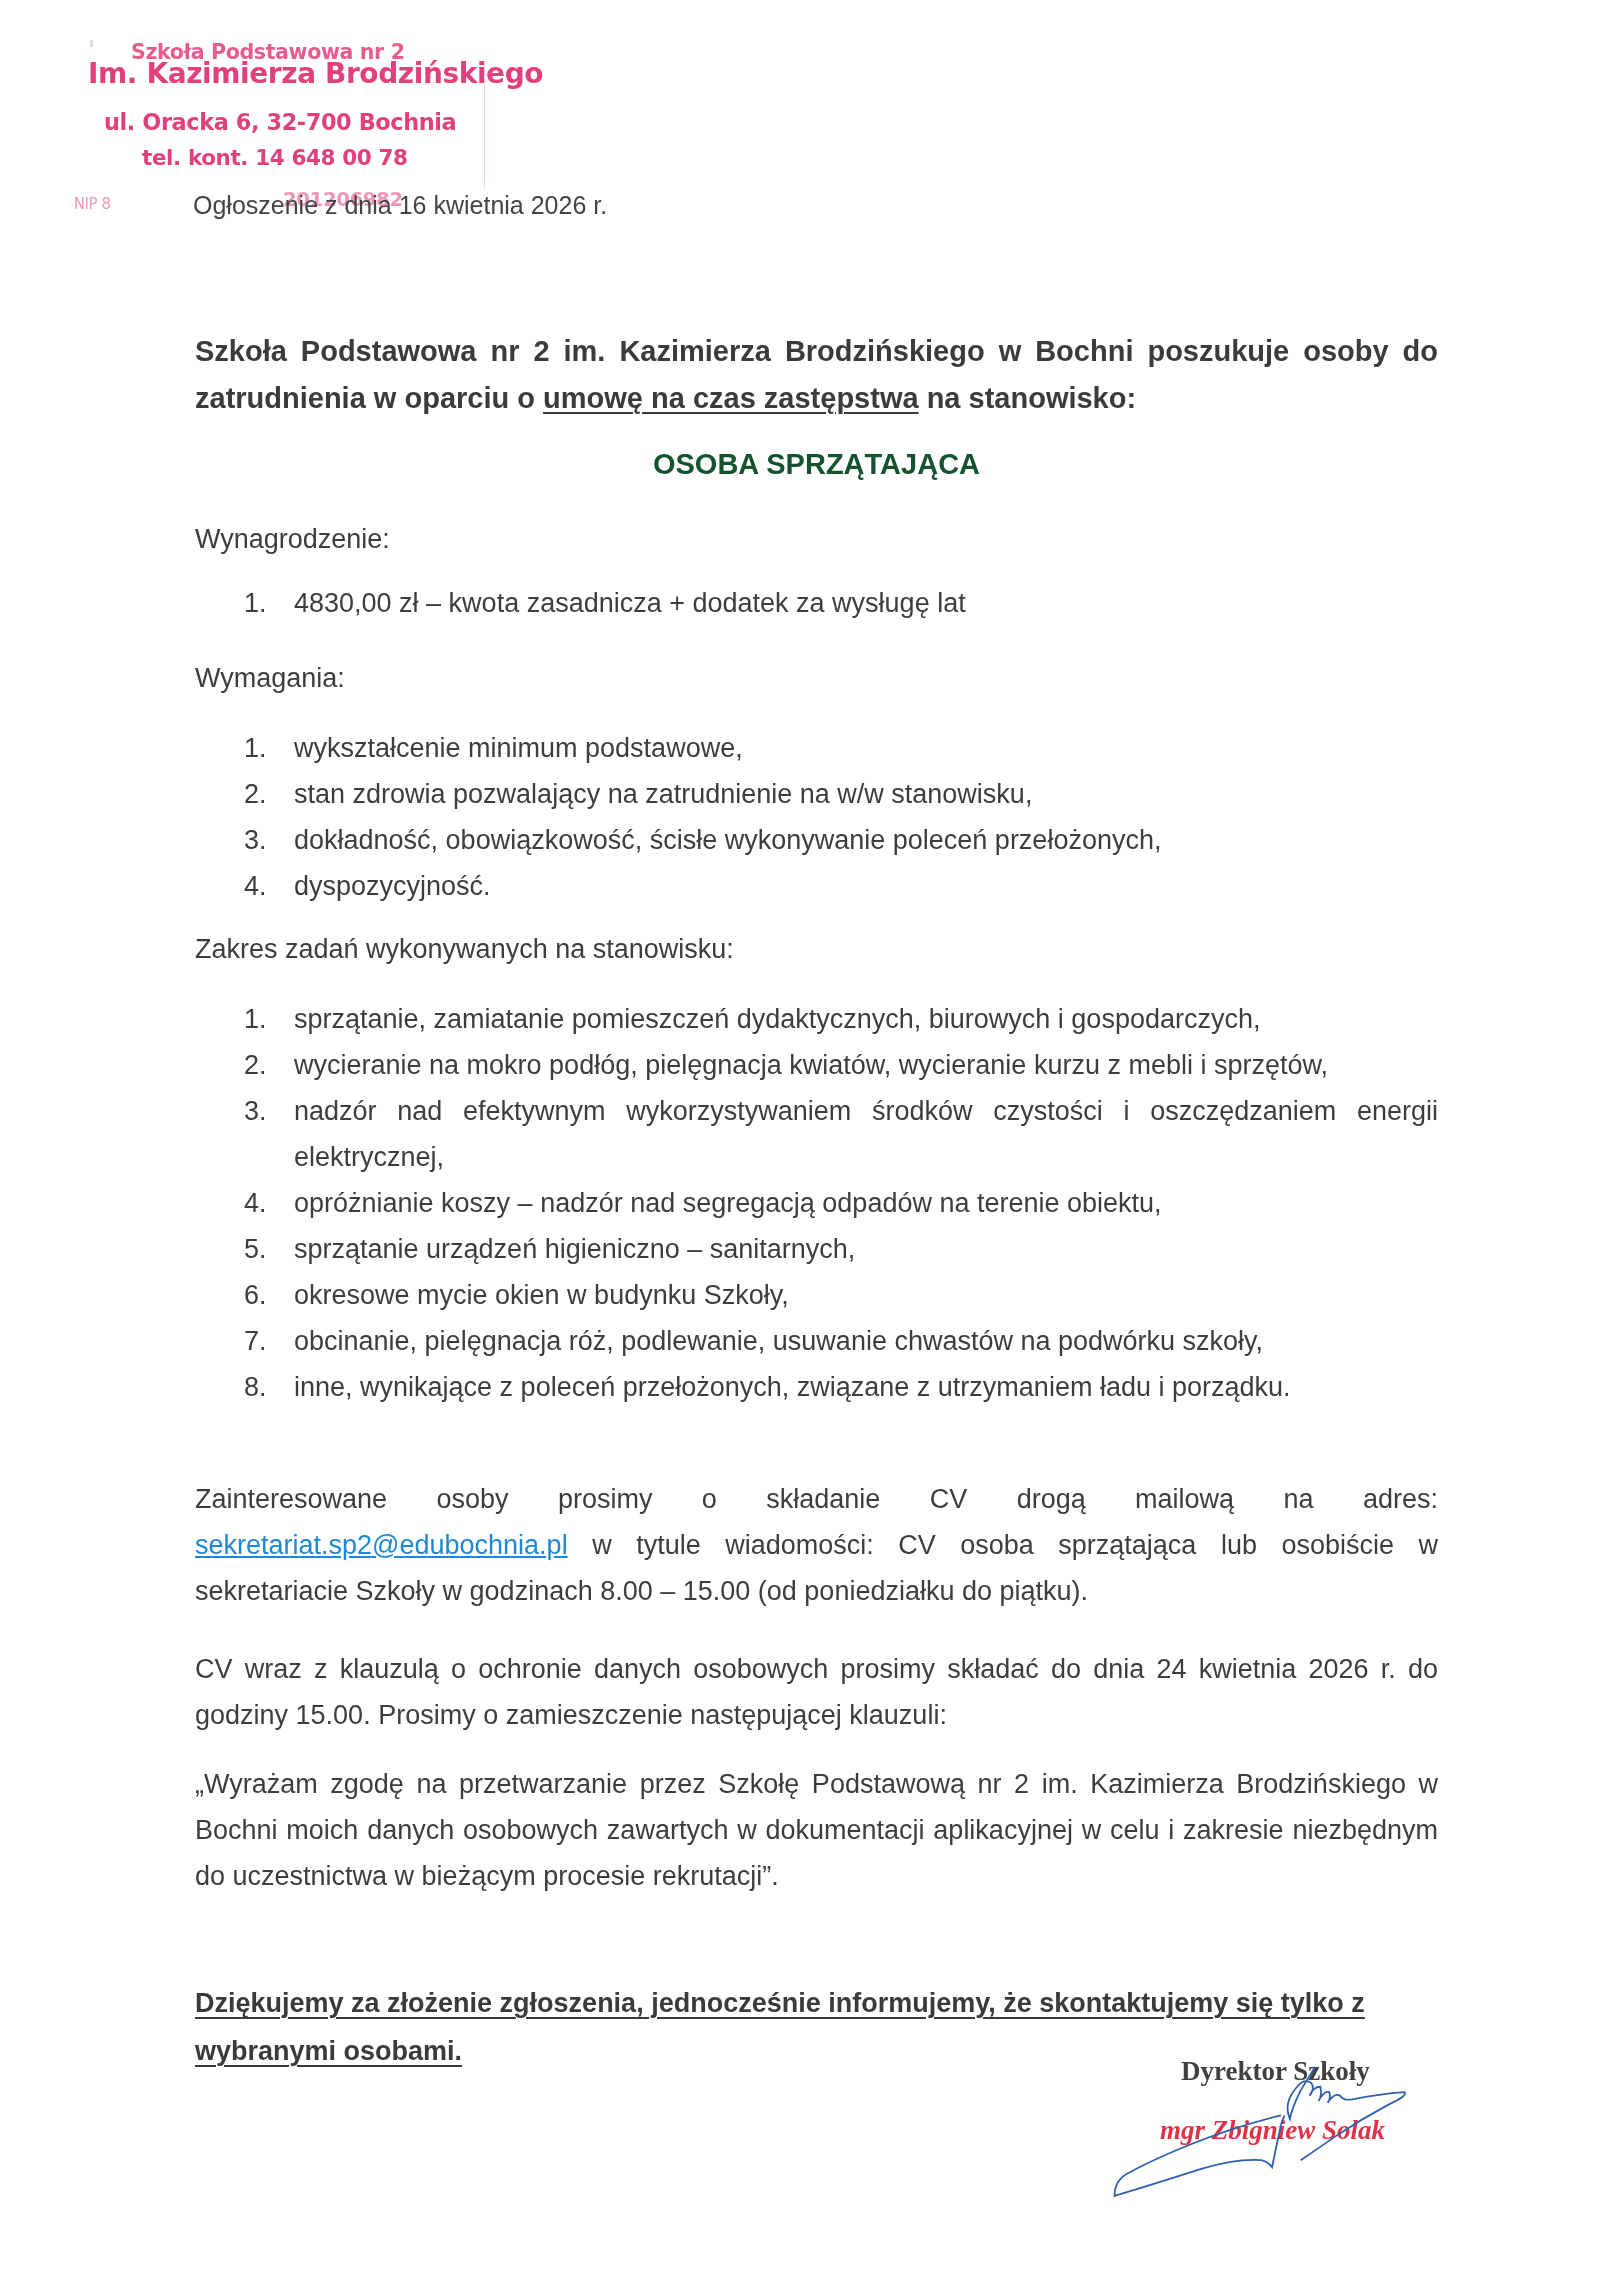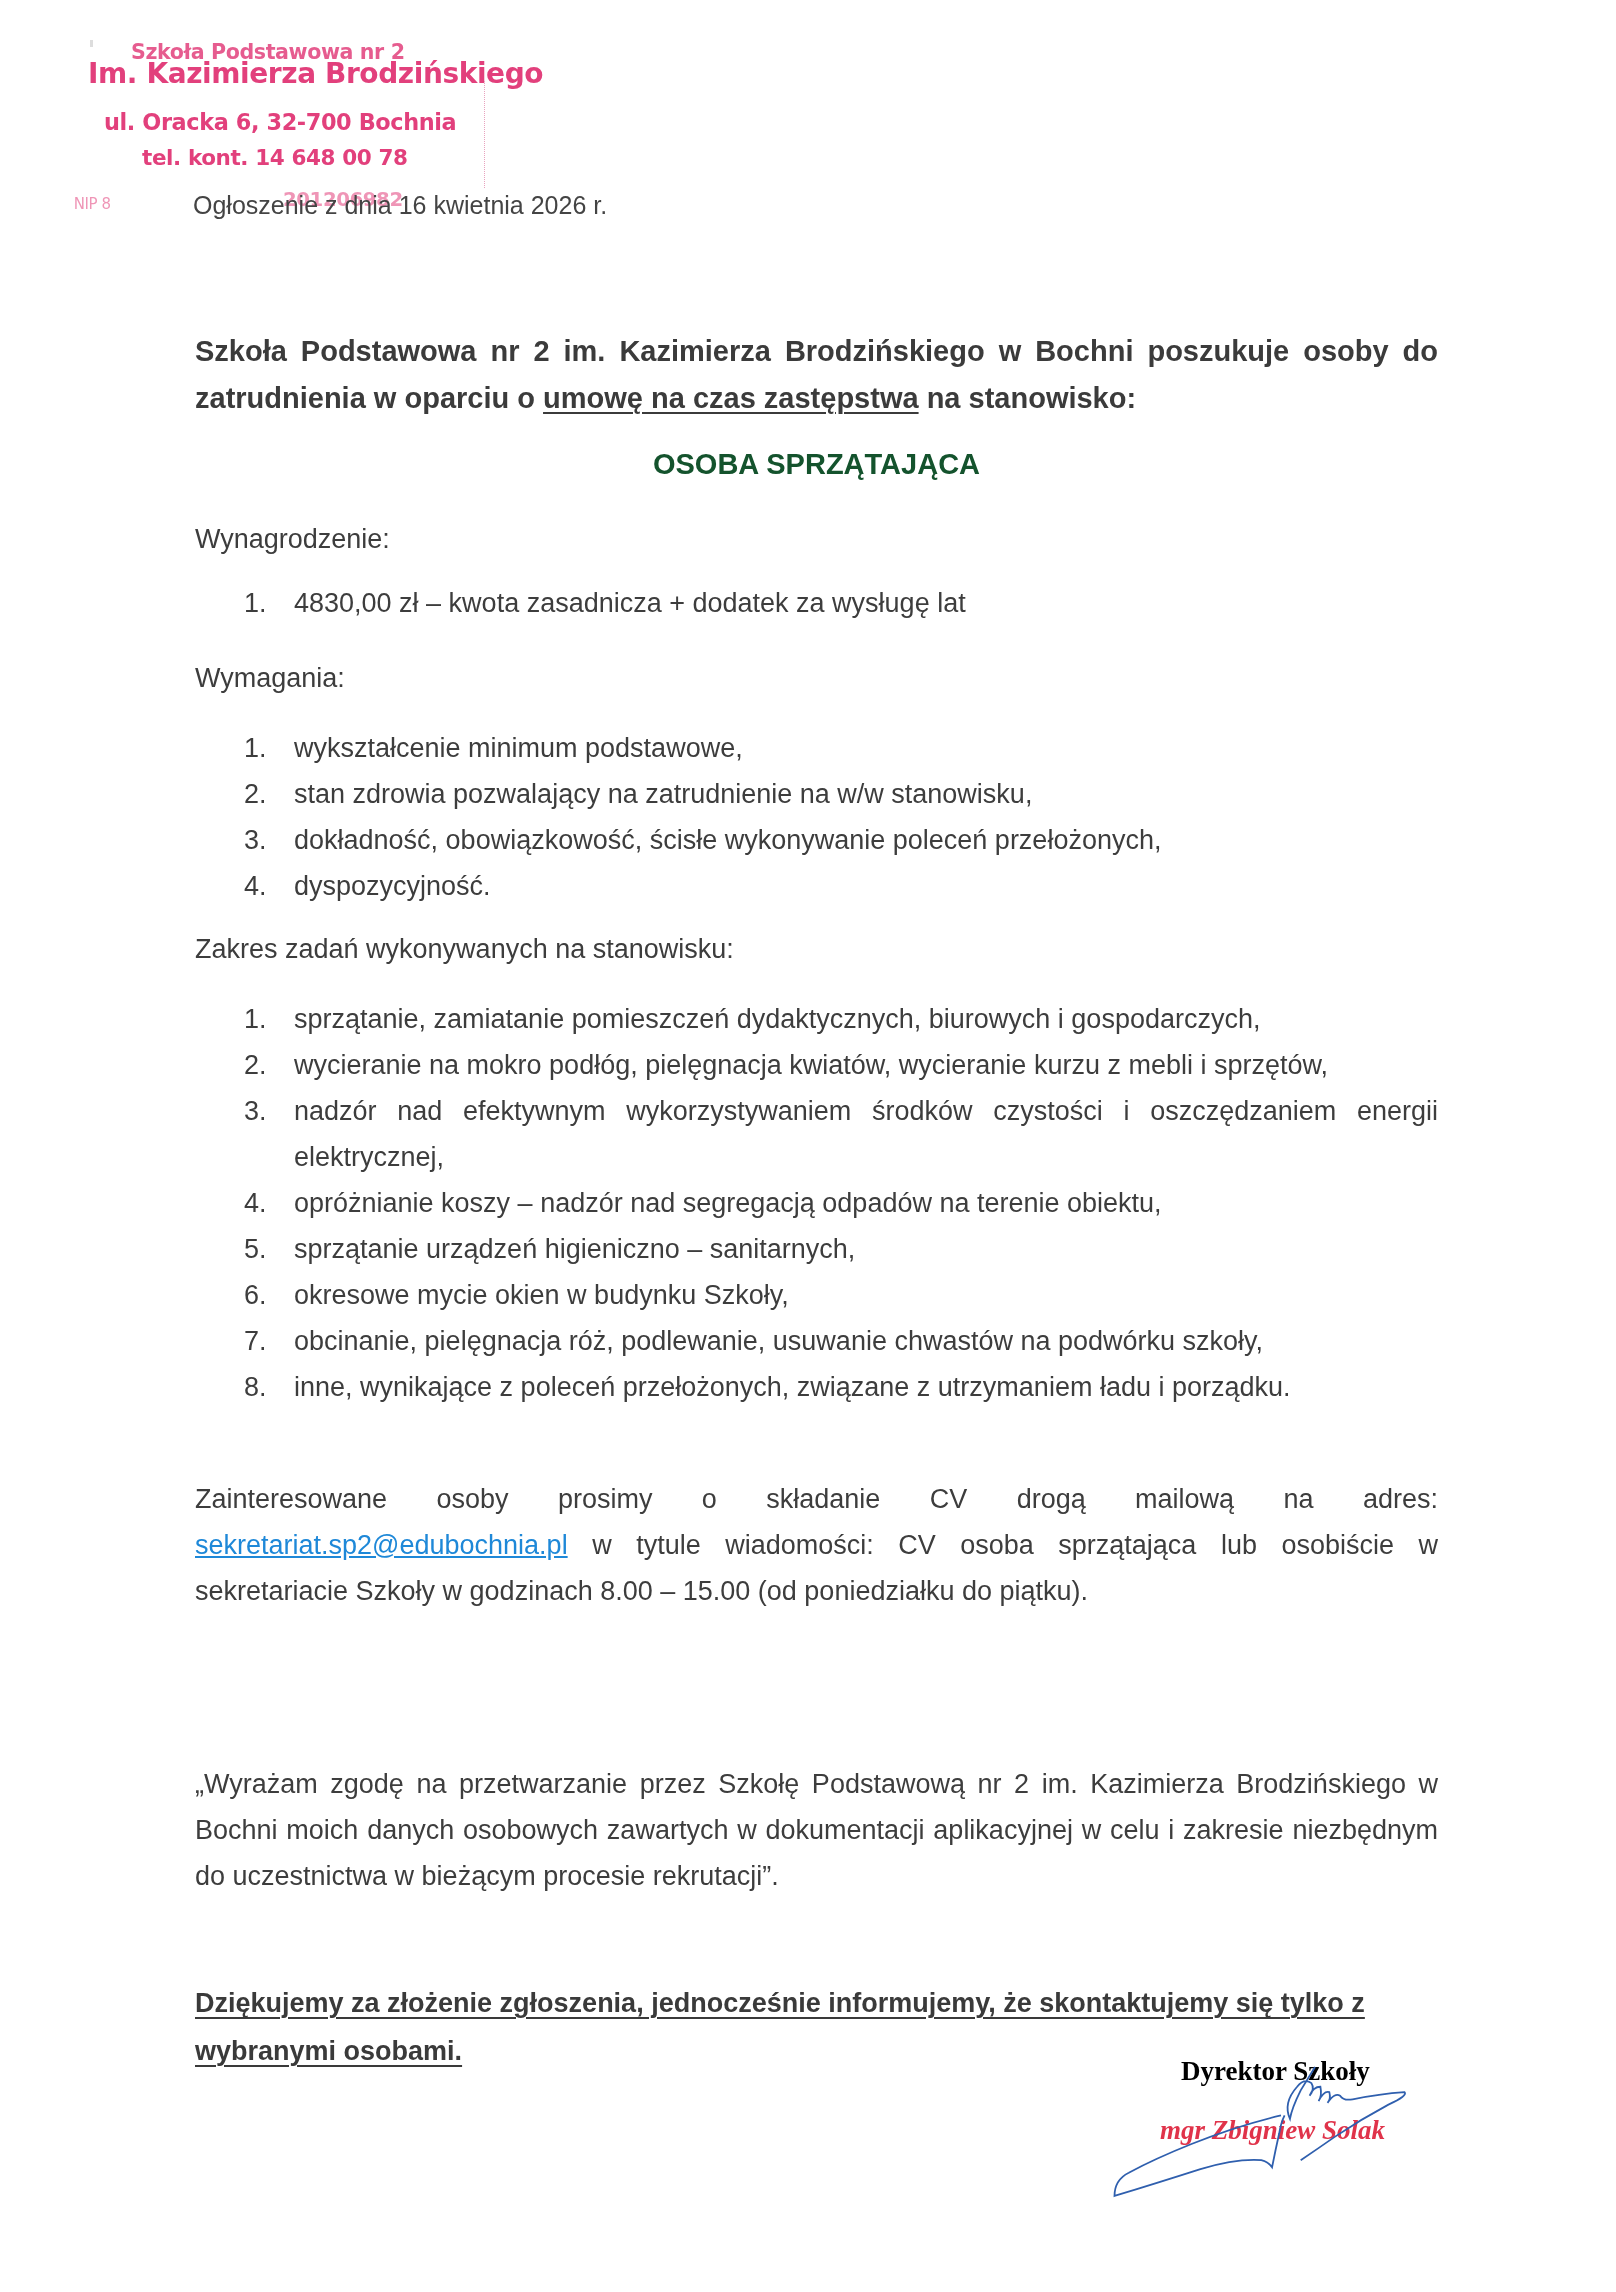--- a/index.html
+++ b/index.html
@@ -37,21 +37,21 @@
   ol.list li .txt.just { text-align-last: left; }
 
   .para { position: absolute; left: 195px; width: 1243px; font-size: 27px; line-height: 46px; text-align: justify; color: #3d3d3d; }
   .para a { color: #1e88d8; text-decoration: underline; }
 
   .closing { position: absolute; left: 195px; width: 1243px; top: 1979px; font-size: 27px; font-weight: bold; line-height: 48px; color: #3a3a3a; }
   .closing span { text-decoration: underline; text-decoration-thickness: 1.8px; text-underline-offset: 4.5px; }
 
   
   .sig { position: absolute; left: 1093px; top: 2033px; width: 376px; height: 197px; }
-  .sig .role { position: absolute; left: 88px; top: 23px; font-family: "Liberation Serif", serif; font-weight: bold; font-size: 27px; color: #000000; white-space: nowrap; }
+  .sig .role { position: absolute; left: 88px; top: 23px; font-family: "Liberation Serif", serif; font-weight: bold; font-size: 27px; color: #404040; white-space: nowrap; }
   .sig .name { position: absolute; left: 67px; top: 82px; font-family: "Liberation Serif", serif; font-weight: bold; font-style: italic; font-size: 27px; color: #e0334a; white-space: nowrap; }
   .sig svg { position: absolute; left: 0; top: 0; }
 </style>
 </head>
 <body>
 
 <div class="page">
 
   <div class="stamp">
     <div class="tick"></div>
@@ -133,20 +133,21 @@
     <li>
         <span class="num">8.</span>
         <span class="txt">inne, wynikające z poleceń przełożonych, związane z utrzymaniem ładu i porządku.</span>
       </li>
   </ol>
 
   <div class="para" style="top:1476px;">
     <span>Zainteresowane osoby prosimy o składanie CV drogą mailową na adres: </span><a title="sekretariat.sp2@edubochnia.pl">sekretariat.sp2@edubochnia.pl</a><span> w tytule wiadomości: CV osoba sprzątająca lub osobiście w sekretariacie Szkoły w godzinach 8.00 – 15.00 (od poniedziałku do piątku).</span>
   </div>
 
+  <div class="para" style="top:1646px;">CV wraz z klauzulą o ochronie danych osobowych prosimy składać do dnia 24 kwietnia 2026 r. do godziny 15.00. Prosimy o zamieszczenie następującej klauzuli:</div>
 
   <div class="para" style="top:1761px;">„Wyrażam zgodę na przetwarzanie przez Szkołę Podstawową nr 2 im. Kazimierza Brodzińskiego w Bochni moich danych osobowych zawartych w dokumentacji aplikacyjnej w celu i zakresie niezbędnym do uczestnictwa w bieżącym procesie rekrutacji”.</div>
 
   <div class="closing">
     <span>Dziękujemy za złożenie zgłoszenia, jednocześnie informujemy, że skontaktujemy się tylko z wybranymi osobami.</span>
   </div>
 
   <div class="sig">
     <div class="role">Dyrektor Szkoły</div>
     <div class="name">mgr Zbigniew Solak</div>

